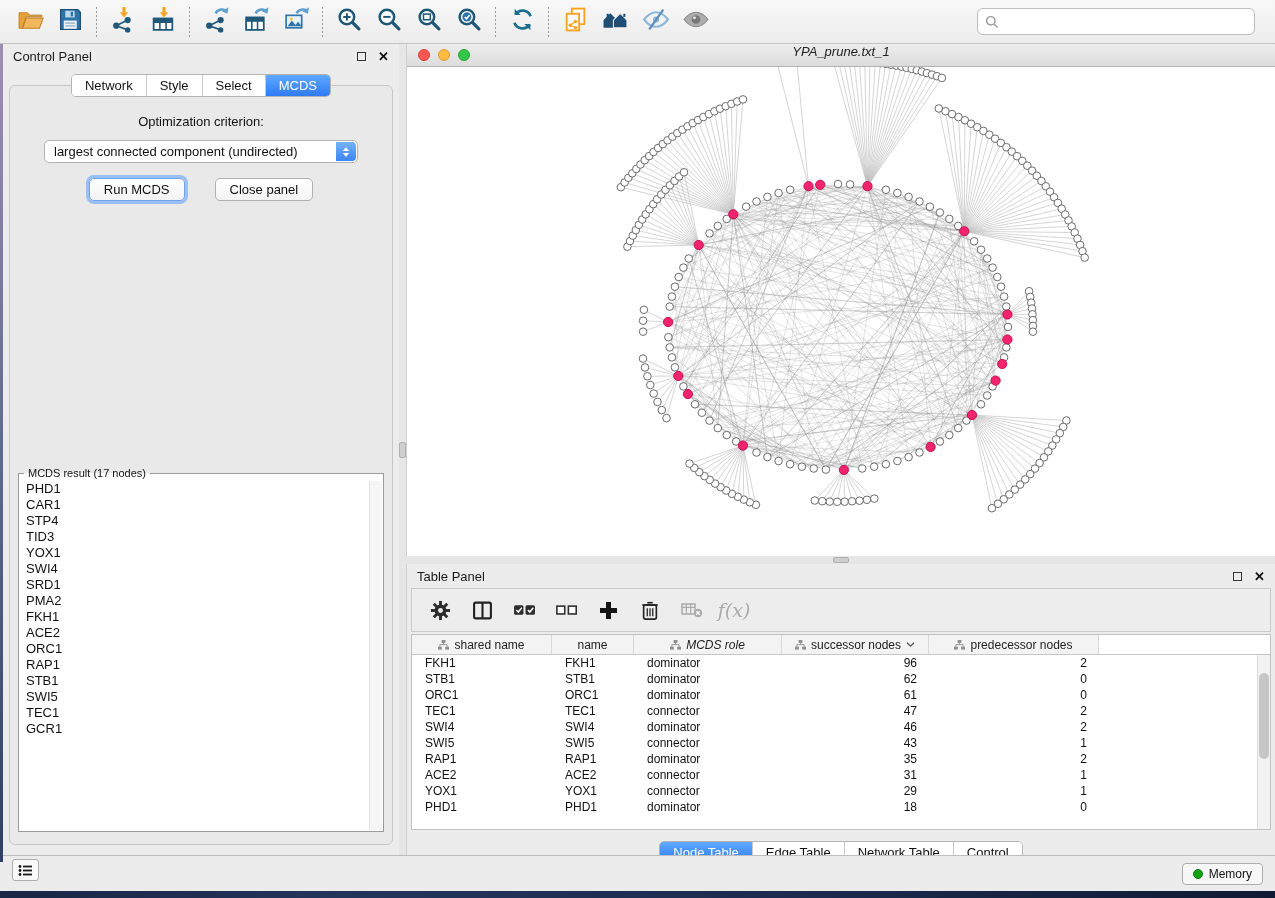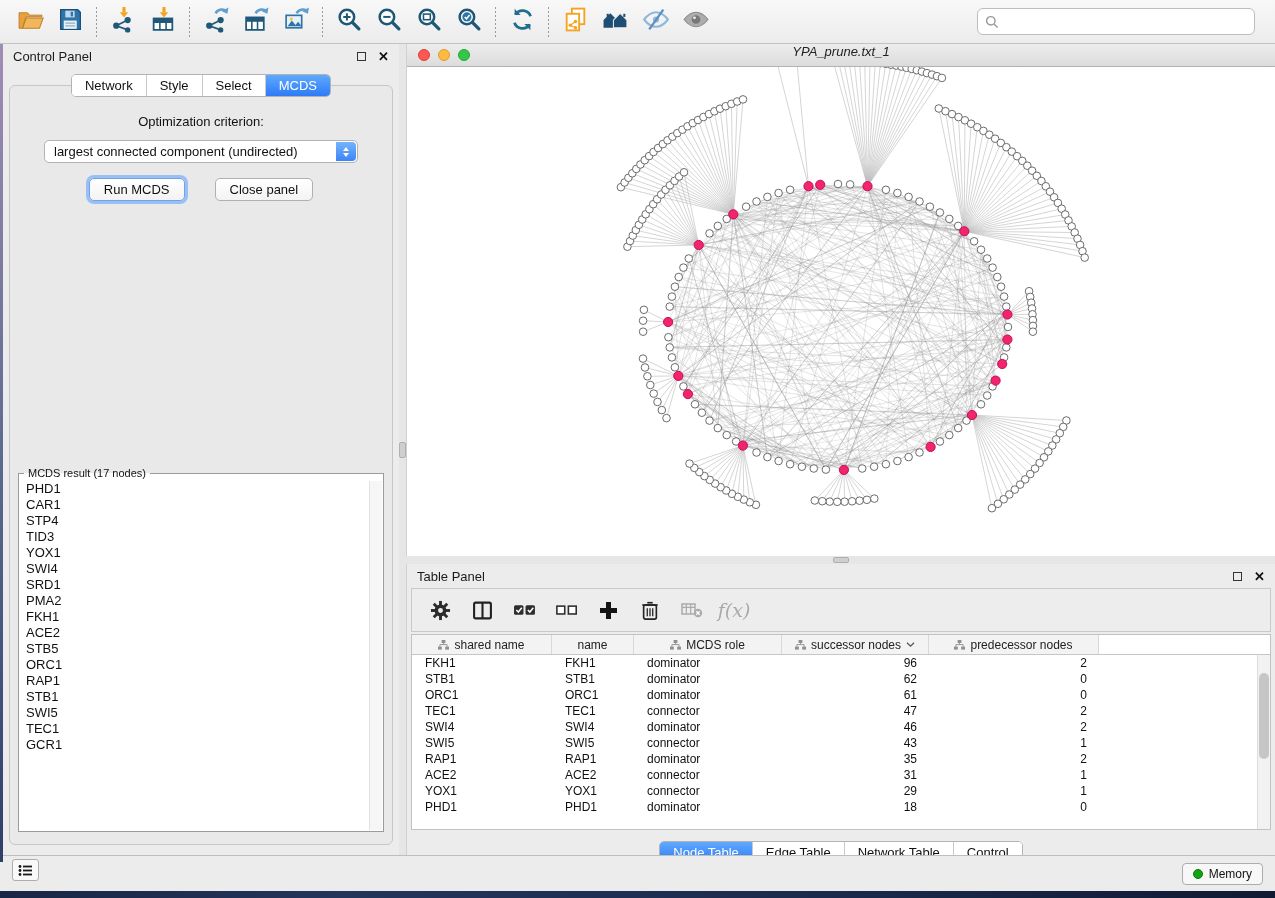--- a/index.html
+++ b/index.html
@@ -322,21 +322,20 @@
               <div class="mcds-item">PHD1</div>
               <div class="mcds-item">CAR1</div>
               <div class="mcds-item">STP4</div>
               <div class="mcds-item">TID3</div>
               <div class="mcds-item">YOX1</div>
               <div class="mcds-item">SWI4</div>
               <div class="mcds-item">SRD1</div>
               <div class="mcds-item">PMA2</div>
               <div class="mcds-item">FKH1</div>
               <div class="mcds-item">ACE2</div>
-              <div class="mcds-item">STB5</div>
               <div class="mcds-item">ORC1</div>
               <div class="mcds-item">RAP1</div>
               <div class="mcds-item">STB1</div>
               <div class="mcds-item">SWI5</div>
               <div class="mcds-item">TEC1</div>
               <div class="mcds-item">GCR1</div>
             </div>
           <div class="mcds-scroll"></div>
         </fieldset>
       </div>
@@ -1194,21 +1193,21 @@
                     <rect x="0" y="6.6" width="3.8" height="3"></rect>
                     <rect x="7.2" y="6.6" width="3.8" height="3"></rect>
                   </g>
                   <path d="M5.5 3v1.6M1.9 6.6V4.6h7.2v2" fill="none" stroke="#8f8f8f" stroke-width="0.9"></path>
                 </svg>
                 <span>shared name</span>
               </div>
               <div class="th" style="width: 82px;">
                 <span>name</span>
               </div>
-              <div class="th" style="width: 148px;">
+              <div class="th" style="width: 148px; font-style: italic;">
                 <svg width="11" height="10" viewBox="0 0 11 10">
                   <g fill="#8f8f8f">
                     <rect x="3.6" y="0" width="3.8" height="3"></rect>
                     <rect x="0" y="6.6" width="3.8" height="3"></rect>
                     <rect x="7.2" y="6.6" width="3.8" height="3"></rect>
                   </g>
                   <path d="M5.5 3v1.6M1.9 6.6V4.6h7.2v2" fill="none" stroke="#8f8f8f" stroke-width="0.9"></path>
                 </svg>
                 <span>MCDS role</span>
               </div>

